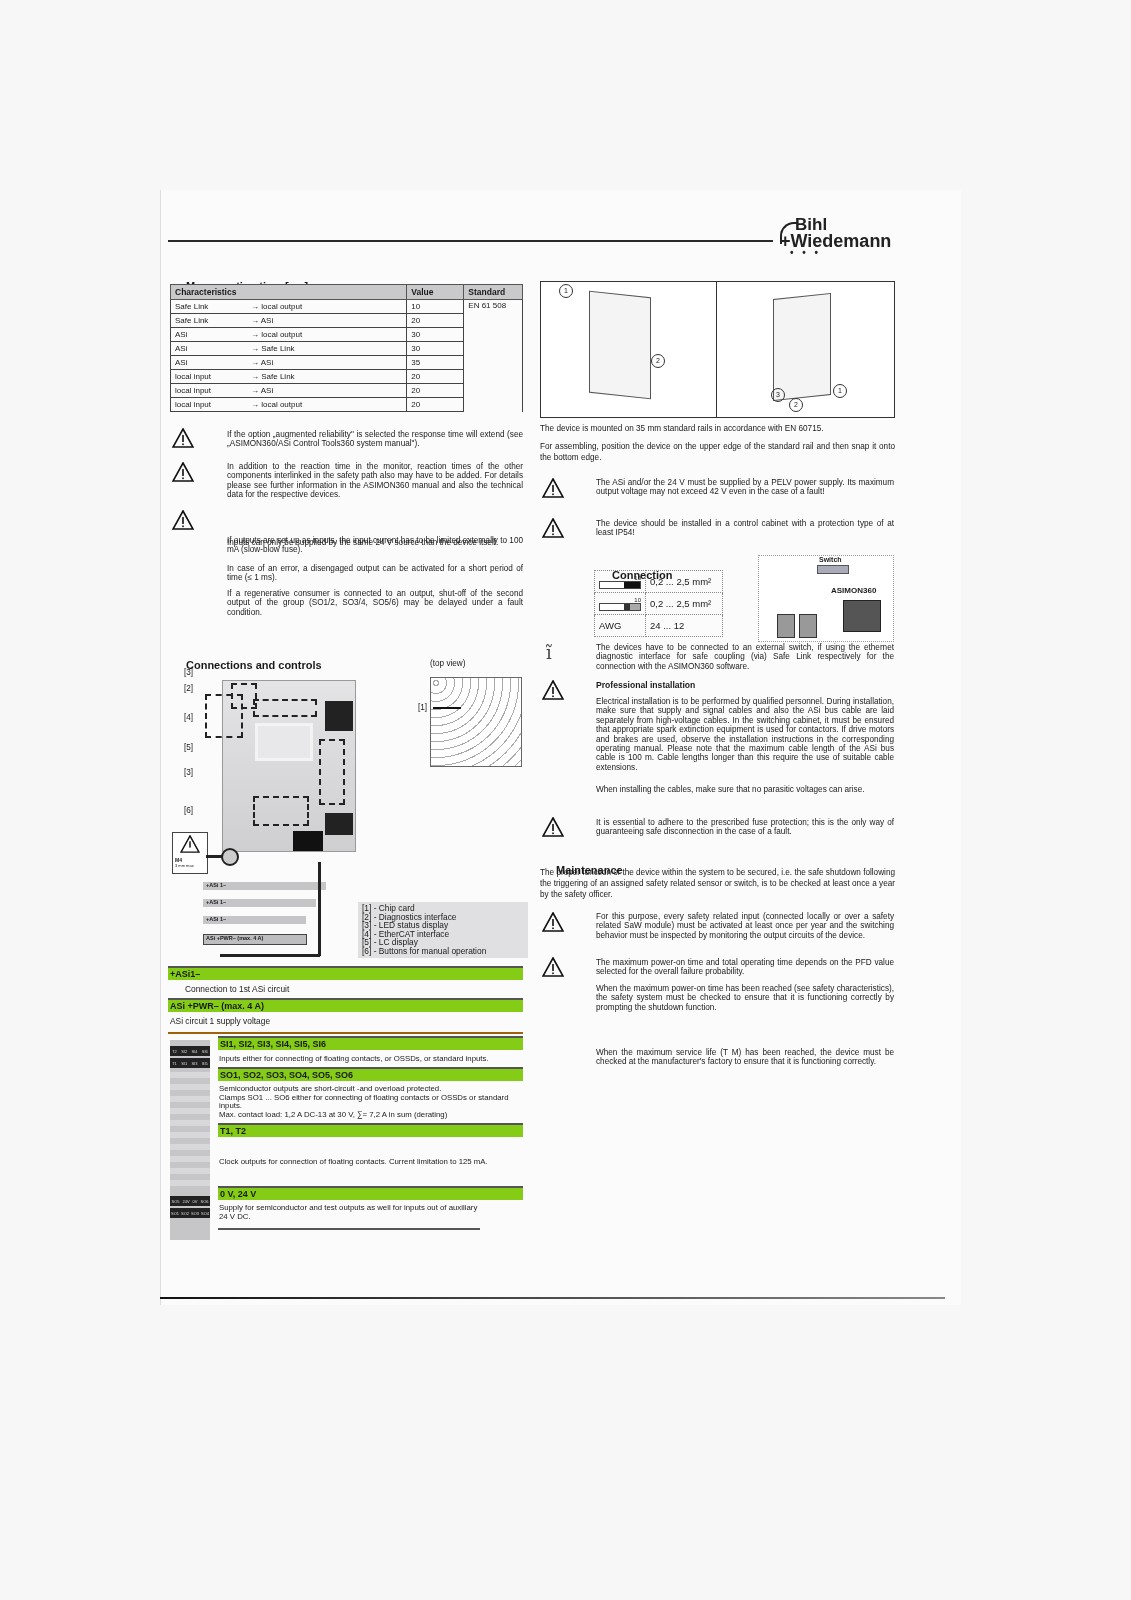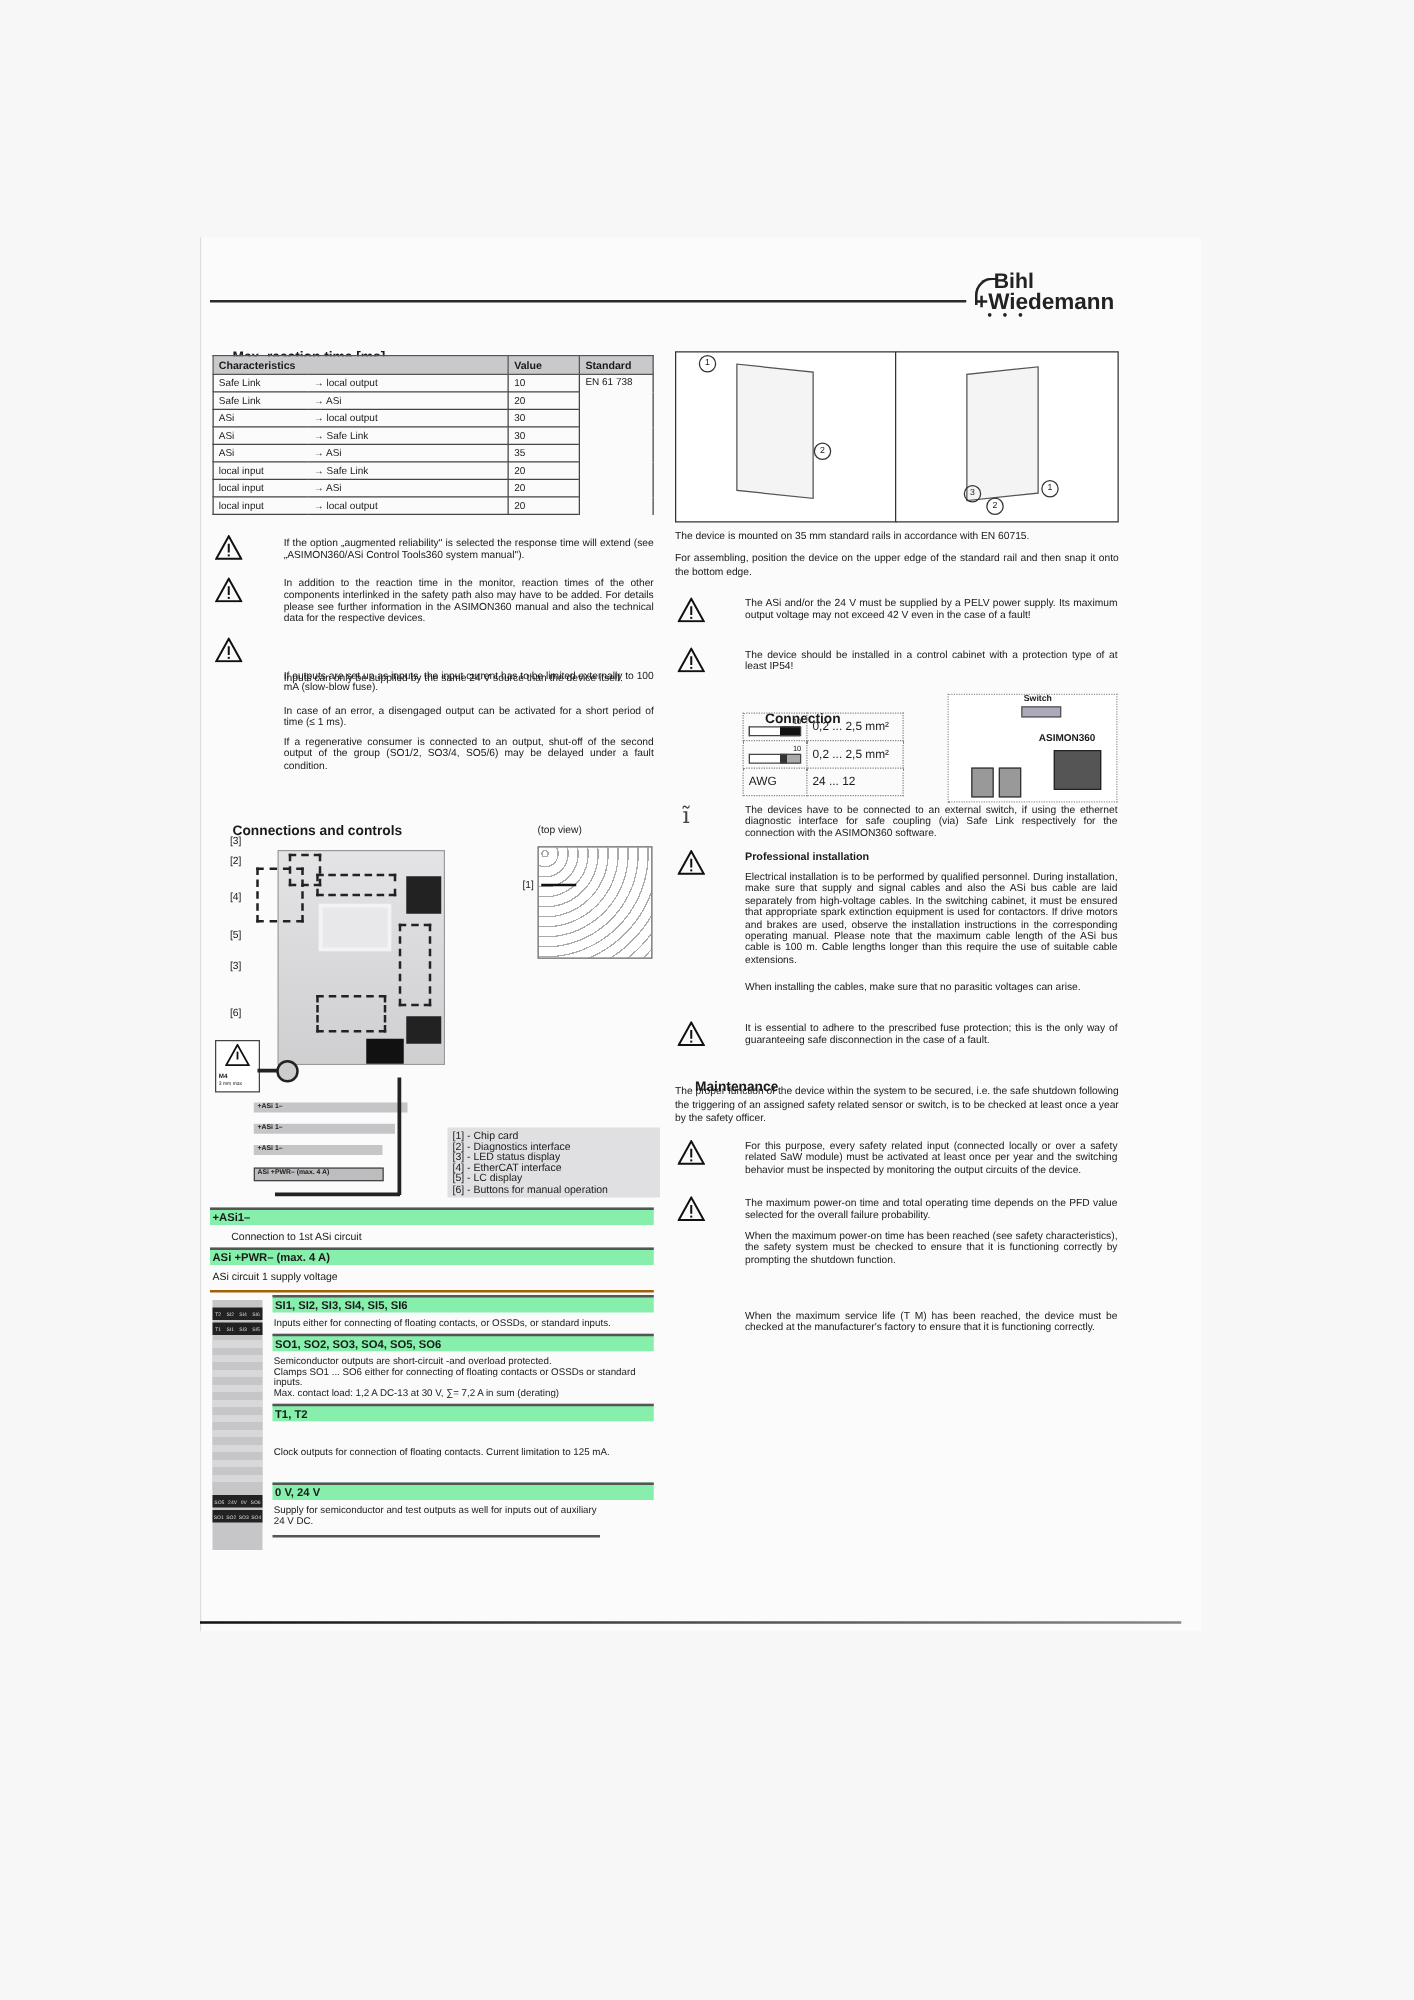--- a/index.html
+++ b/index.html
@@ -15,21 +15,21 @@
   .logo .dots { font-size:10px; letter-spacing:3px; line-height:6px; padding-left:10px; }
   .logo .arc { position:absolute; left:0; top:6px; width:16px; height:20px; border-left:2px solid #222; border-top:2px solid #222; border-radius:14px 0 0 0; }
   h2 { font-size:11px; font-weight:bold; margin:16px; }
   .small { font-size:8.2px; line-height:9.6px; }
   table.rt { border-collapse:collapse; font-size:8px; }
   table.rt td { border:1px solid #444; padding:1px 4px; height:11px; }
   table.rt th { background:#c9c9cc; text-align:left; padding:2px 4px; border:1px solid #555; font-size:8.5px; }
   .warn { position:absolute; width:22px; height:20px; }
   .warn svg { width:22px; height:20px; }
   .para { position:absolute; font-size:8.2px; line-height:9.4px; text-align:justify; }
-  .bar { background:#86efac; border-top:2px solid #555; font-weight:bold; font-size:9px; padding:1px 2px; }
+  .bar { background:#84cc16; border-top:2px solid #555; font-weight:bold; font-size:9px; padding:1px 2px; }
   .diagram-box { position:absolute; border:1px solid #333; background:#fff; }
   .legend { position:absolute; background:#e0e0e2; font-size:8.4px; line-height:8.6px; padding:2px 4px; }
   .conn-table { position:absolute; border-collapse:collapse; font-size:9.5px; }
   .conn-table td { border:1px dotted #888; padding:1px 4px; height:19px; }
   .term { position:absolute; left:170px; width:40px; background:#c6c6c9; }
   .term .blk { background:#222; color:#ddd; font-size:4px; height:10px; margin:2px 0; display:flex; justify-content:space-around; align-items:center;}
   .foot-rule { position:absolute; left:160px; top:1297px; width:785px; height:2px; background:linear-gradient(to right,#111,#888); }
 </style>
 </head>
 <body>
@@ -52,21 +52,21 @@
       <th colspan="2" style="width:195px;">Characteristics</th>
       <th style="width:48px;">Value</th>
       <th>Standard</th>
     </tr>
   </thead>
   <tbody id="rt-body">
       <tr>
         <td style="border-right:none;width:68px;">Safe Link</td>
         <td style="border-left:none;">→  local output</td>
         <td>10</td>
-        <td rowspan="8" style="vertical-align:top;border-bottom:none;">EN 61 738</td>
+        <td rowspan="8" style="vertical-align:top;border-bottom:none;">EN 61 508</td>
       </tr>
       <tr>
         <td style="border-right:none;width:68px;">Safe Link</td>
         <td style="border-left:none;">→  ASi</td>
         <td>20</td>
       </tr>
       <tr>
         <td style="border-right:none;width:68px;">ASi</td>
         <td style="border-left:none;">→  local output</td>
         <td>30</td>

